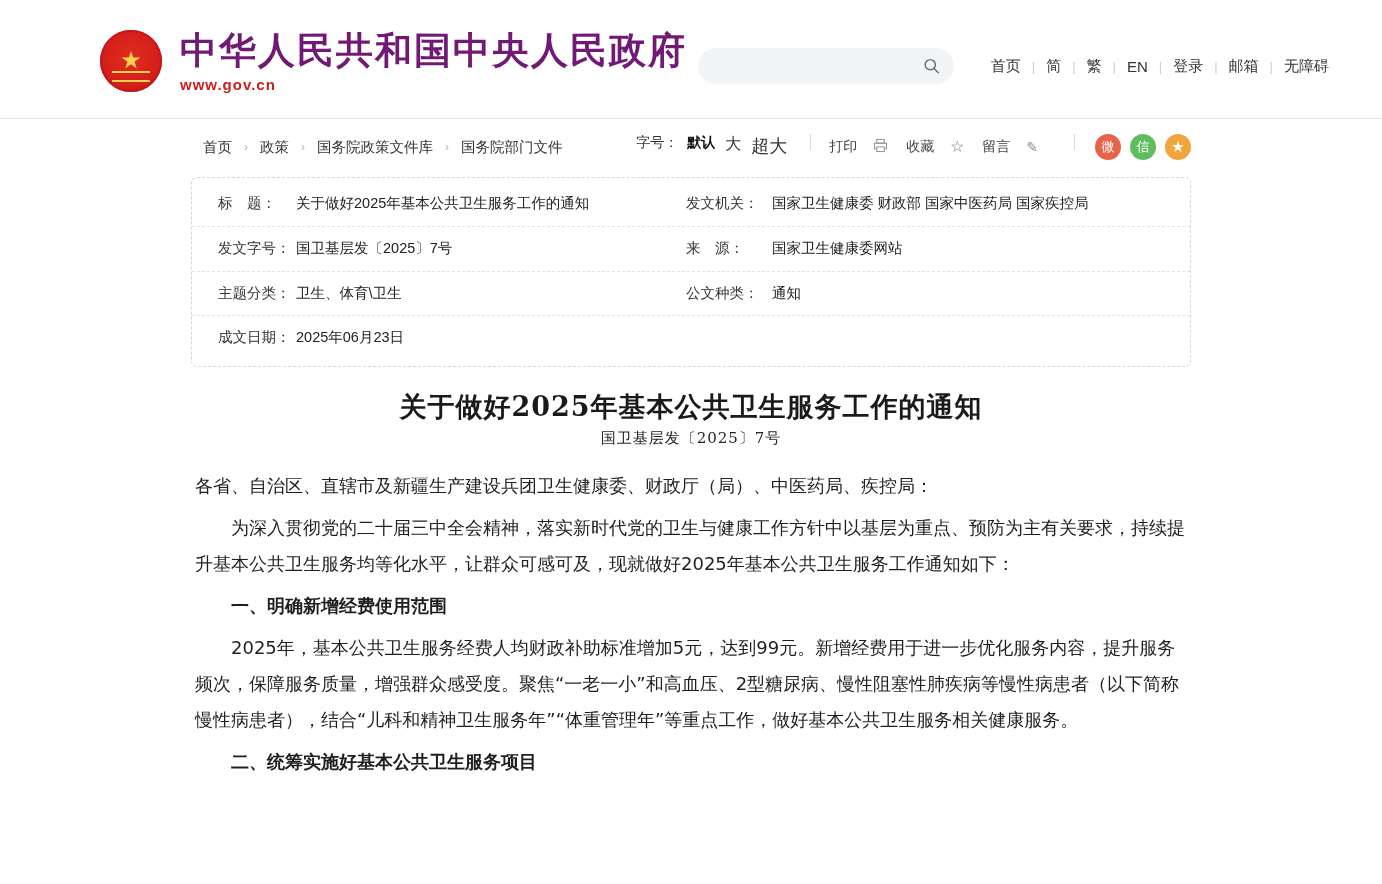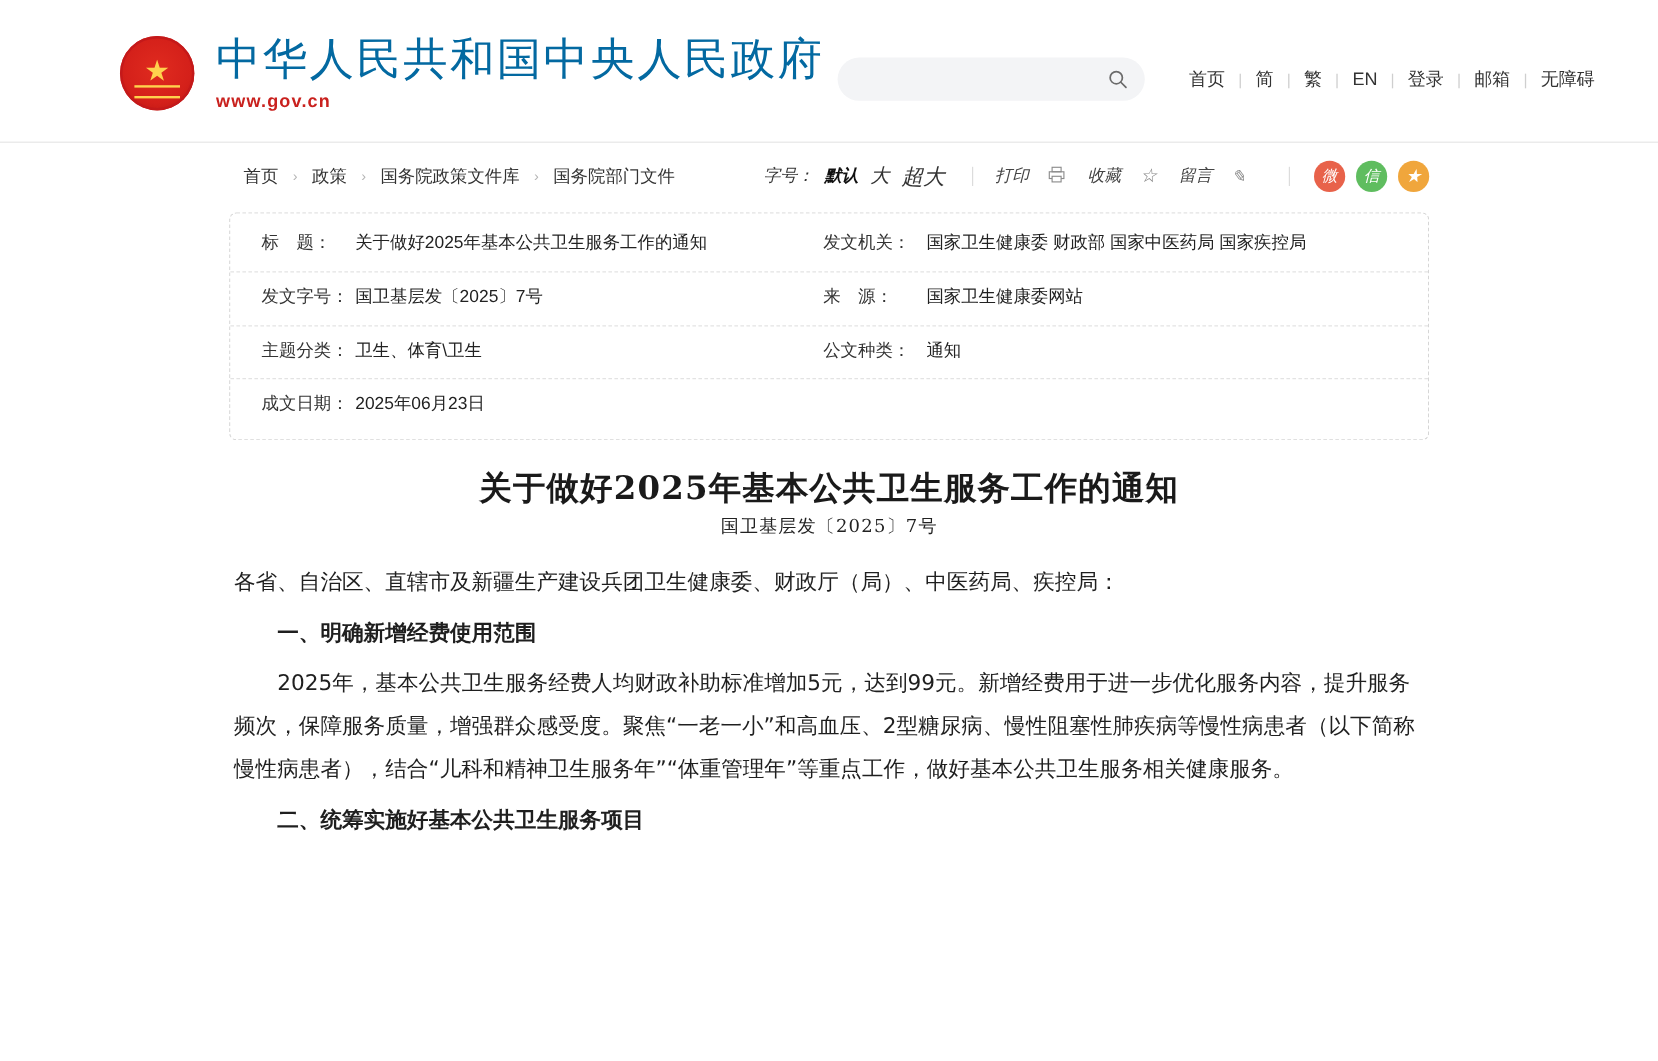--- a/index.html
+++ b/index.html
@@ -56,23 +56,23 @@
     right: 12px;
     bottom: 10px;
     height: 7px;
     border-top: 2px solid #ffd24d;
     border-bottom: 2px solid #ffd24d;
   }
   .brand-text {
     margin-left: 18px;
   }
   .brand-title {
-    color: #0369a1;
+    color: #701a75;
     font-family: "DejaVu Serif", "Liberation Serif", serif;
-    font-weight: normal;
+    font-weight: bold;
     font-size: 37px;
     letter-spacing: 2px;
     line-height: 1.1;
     white-space: nowrap;
   }
   .brand-sub {
     color: #c9211e;
     font-family: "Liberation Sans", sans-serif;
     font-weight: bold;
     font-size: 15px;
@@ -153,24 +153,22 @@
   }
   .crumb a { color: #333; text-decoration: none; }
   .crumb-arrow {
     color: #b5b5b5;
     margin: 0 12px;
     font-size: 12px;
   }
   .crumb-tools {
     margin-left: auto;
     display: flex;
-    align-items: center;
     color: #444;
     font-size: 14px;
-    font-style: italic;
   }
   .fs-label { color: #333; margin-right: 4px; }
   .fs-opt { padding: 0 5px; color: #333; }
   .fs-opt.active { font-weight: bold; color: #111; }
   .fs-opt.m { font-size: 16px; }
   .fs-opt.l { font-size: 18px; }
   .vsep {
     width: 1px;
     height: 16px;
     background: #dcdcdc;
@@ -412,18 +410,19 @@
       </div>
     </div>
   </div>
 
   <div class="article">
     <h1 class="doc-title">关于做好2025年基本公共卫生服务工作的通知</h1>
     <div class="doc-number">国卫基层发〔2025〕7号</div>
 
     <div class="doc-body">
       <p>各省、自治区、直辖市及新疆生产建设兵团卫生健康委、财政厅（局）、中医药局、疾控局：</p>
+      <p class="p-indent">为深入贯彻党的二十届三中全会精神，落实新时代党的卫生与健康工作方针中以基层为重点、预防为主有关要求，持续提升基本公共卫生服务均等化水平，让群众可感可及，现就做好2025年基本公共卫生服务工作通知如下：</p>
       <p class="p-head">一、明确新增经费使用范围</p>
       <p class="p-indent">2025年，基本公共卫生服务经费人均财政补助标准增加5元，达到99元。新增经费用于进一步优化服务内容，提升服务频次，保障服务质量，增强群众感受度。聚焦“一老一小”和高血压、2型糖尿病、慢性阻塞性肺疾病等慢性病患者（以下简称慢性病患者），结合“儿科和精神卫生服务年”“体重管理年”等重点工作，做好基本公共卫生服务相关健康服务。</p>
       <p class="p-head">二、统筹实施好基本公共卫生服务项目</p>
     </div>
   </div>
 </div>
 
 </body></html>

